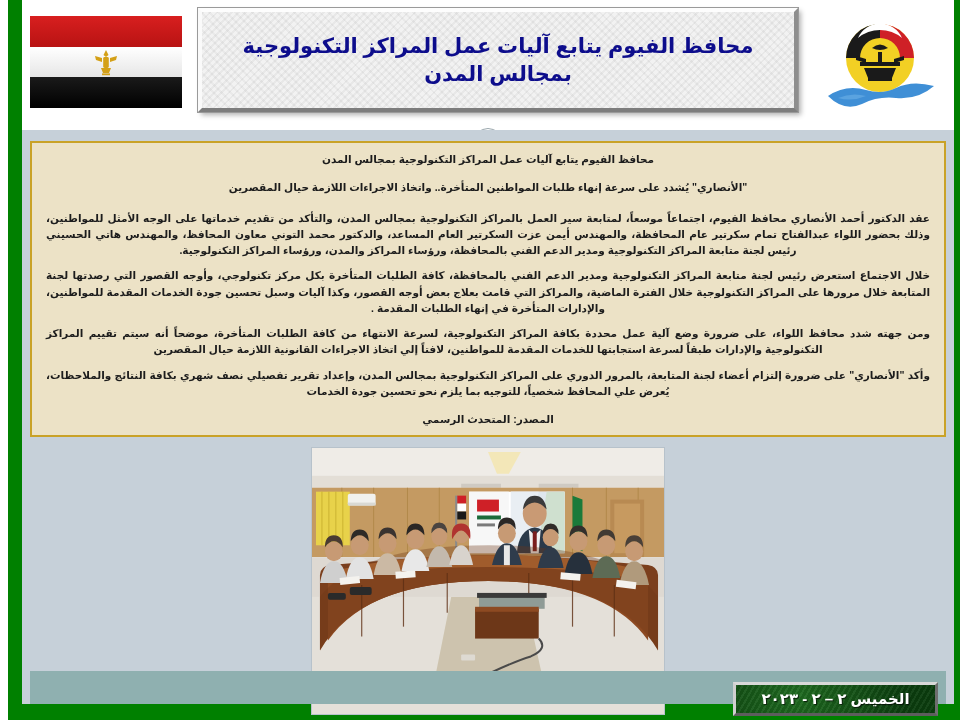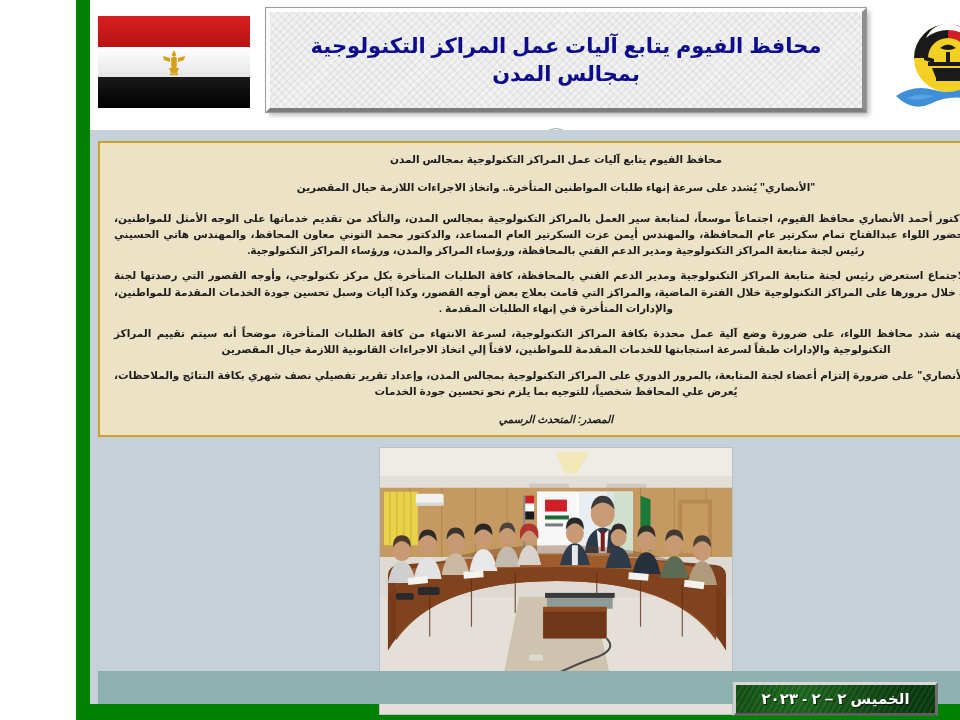--- a/index.html
+++ b/index.html
@@ -7,21 +7,21 @@
     margin: 0;
     padding: 0;
     background: #ffffff;
   }
   body {
     font-family: "Liberation Sans", "DejaVu Sans", sans-serif;
   }
 
   .slide {
     position: relative;
-    width: 884px;
+    width: 952px;
     height: 720px;
     overflow: hidden;
     background: #ffffff;
     box-sizing: border-box;
   }
 
   
   .frame-left, .frame-right, .frame-bottom, .frame-top-right {
     position: absolute;
     background: #008000;
@@ -179,21 +179,21 @@
     margin: 0 0 9px 0;
     color: #1c1c1c;
     font-size: 10.5px;
     line-height: 1.55;
     font-weight: bold;
     text-align: justify;
     text-align-last: center;
   }
   .article p.lead       { text-align: center; text-align-last: center; margin-bottom: 12px; }
   .article p.subhead    { text-align: center; text-align-last: center; margin-bottom: 14px; }
-  .article p.source     { text-align: left; text-align-last: center; margin-top: 12px; font-style: italic; }
+  .article p.source     { text-align: left; text-align-last: center; margin-top: 12px; }
 
   
   .photo-wrap {
     position: absolute;
     left: 303px;
     top: 447px;
     width: 354px;
     height: 268px;
     background: #ffffff;
     border: 1px solid #b7c2cb;

